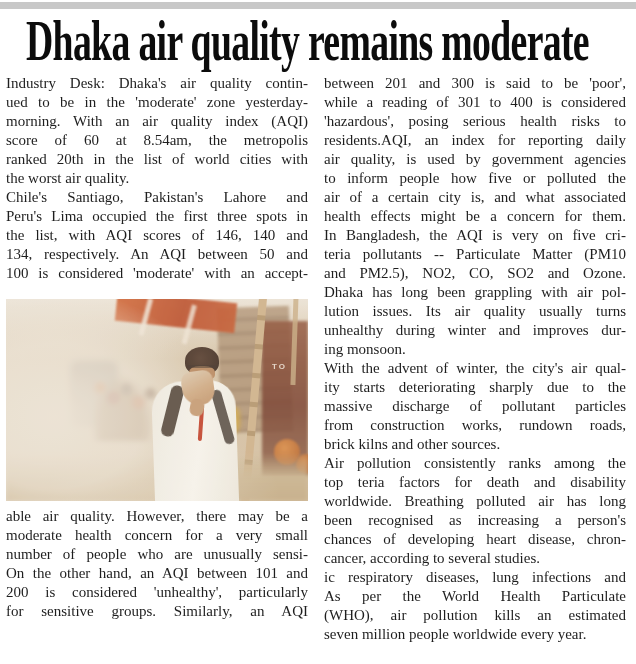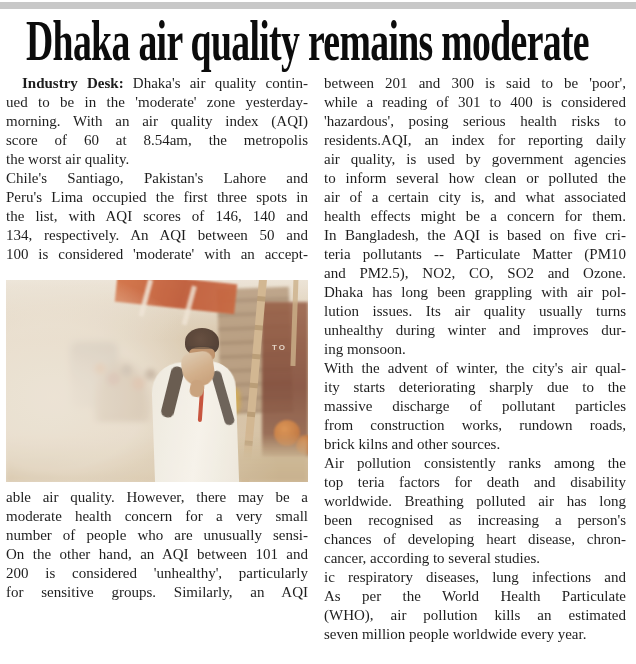--- a/index.html
+++ b/index.html
@@ -12,21 +12,21 @@
   .headline {
     margin:6px 0 0 26px; font-size:58px; line-height:52px; font-weight:bold;
     color:#0c0c0c; letter-spacing:-1px; white-space:nowrap;
     transform:scaleX(0.65); transform-origin:0 50%;
   }
   .columns { display:flex; gap:16px; padding:0 6px; margin-top:7px; }
   .col { width:302px; font-size:15px; line-height:19px; }
   .para { margin:0; }
   .line { text-align:justify; text-align-last:justify; text-justify:inter-word; }
   .line.last { text-align-last:left; }
-  .lead { font-weight:bold;margin-left:16px; }
+  .lead { font-weight:normal; }
 
   
   .photo {
     position:relative; width:302px; height:202px; margin:16px 0 6px 0;
     overflow:hidden;
     background:linear-gradient(100deg,#ddd0bb 0%,#d8c8ae 45%,#d2bc9b 100%);
   }
   .photo .ph { position:absolute; }
   .ph.sky { left:0; top:0; width:302px; height:60px;
     background:linear-gradient(rgba(240,234,223,.9),rgba(240,234,223,0)); }
@@ -111,20 +111,21 @@
 
   <div class="columns">
 
     <div class="col">
       <div class="para">
         <div class="line"><b class="lead">Industry Desk:</b> <span>Dhaka's air quality contin-</span></div>
         <div class="plines">
             <div class="line">ued to be in the 'moderate' zone yesterday-</div>
             <div class="line">morning. With an air quality index (AQI)</div>
             <div class="line">score of 60 at 8.54am, the metropolis</div>
+            <div class="line">ranked 20th in the list of world cities with</div>
             <div class="line last">the worst air quality.</div>
           </div>
       </div>
 
       <div class="para">
           <div class="line">Chile's Santiago, Pakistan's Lahore and</div>
           <div class="line">Peru's Lima occupied the first three spots in</div>
           <div class="line">the list, with AQI scores of 146, 140 and</div>
           <div class="line">134, respectively. An AQI between 50 and</div>
           <div class="line">100 is considered 'moderate' with an accept-</div>
@@ -169,24 +170,24 @@
         </div>
     </div>
 
     <div class="col">
       <div class="para">
           <div class="line">between 201 and 300 is said to be 'poor',</div>
           <div class="line">while a reading of 301 to 400 is considered</div>
           <div class="line">'hazardous', posing serious health risks to</div>
           <div class="line">residents.AQI, an index for reporting daily</div>
           <div class="line">air quality, is used by government agencies</div>
-          <div class="line">to inform several how clean or polluted the</div>
+          <div class="line">to inform people how five or polluted the</div>
           <div class="line">air of a certain city is, and what associated</div>
           <div class="line">health effects might be a concern for them.</div>
-          <div class="line">In Bangladesh, the AQI is based on five cri-</div>
+          <div class="line">In Bangladesh, the AQI is very on five cri-</div>
           <div class="line">teria pollutants -- Particulate Matter (PM10</div>
           <div class="line">and PM2.5), NO2, CO, SO2 and Ozone.</div>
           <div class="line">Dhaka has long been grappling with air pol-</div>
           <div class="line">lution issues. Its air quality usually turns</div>
           <div class="line">unhealthy during winter and improves dur-</div>
           <div class="line last">ing monsoon.</div>
         </div>
       <div class="para">
           <div class="line">With the advent of winter, the city's air qual-</div>
           <div class="line">ity starts deteriorating sharply due to the</div>

